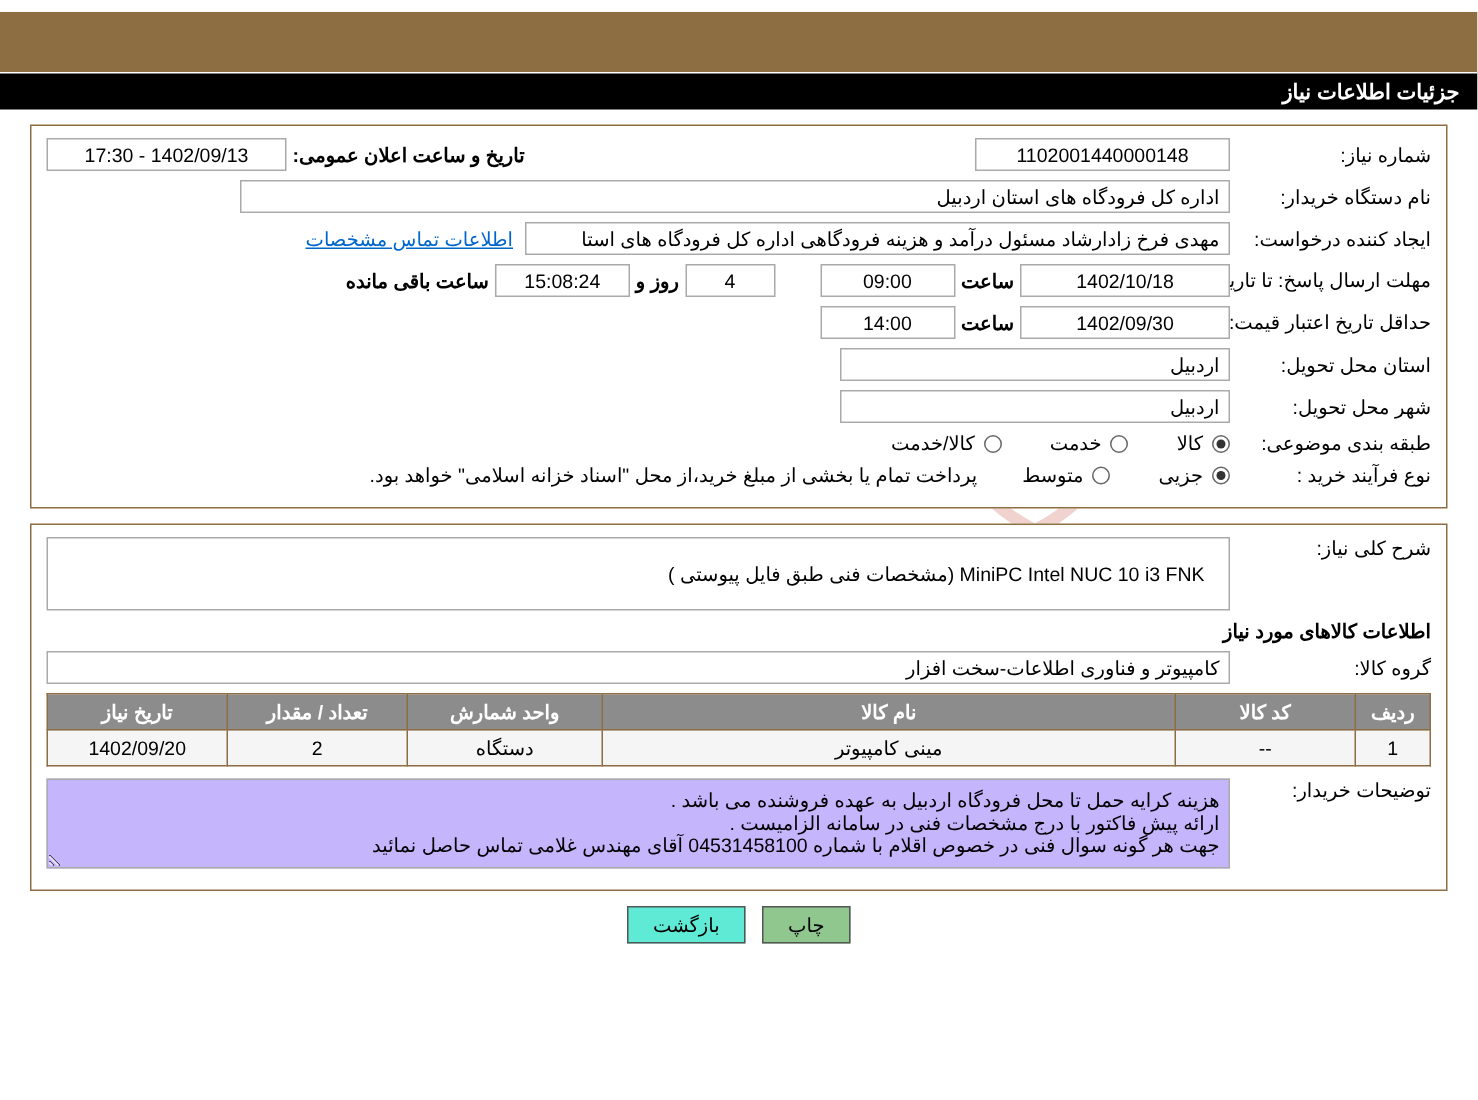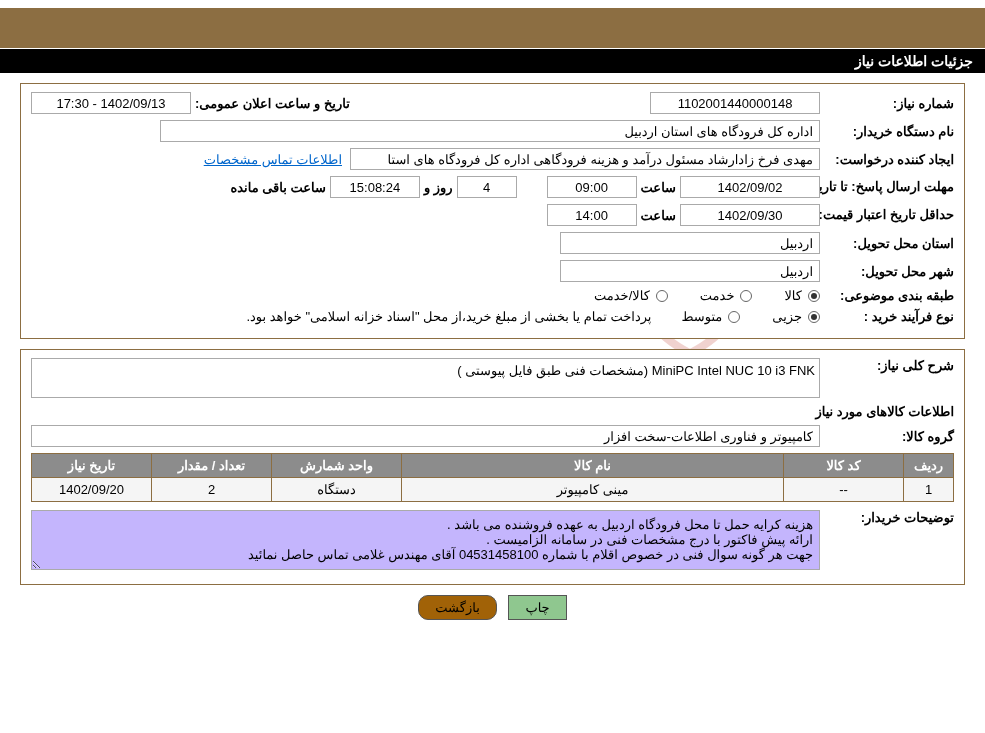--- a/index.html
+++ b/index.html
@@ -1,43 +1,43 @@
 <!DOCTYPE html>
 <html dir="rtl" lang="fa"><head>
 <meta charset="utf-8">
 <style>
 * { box-sizing: border-box; margin: 0; padding: 0; }
 body { font-family: Tahoma, Arial, sans-serif; font-size: 13px; background: #fff; width: 985px; height: 733px; overflow: hidden; direction: rtl; }
 .header-bar { background: #8c6e42; height: 40px; width: 100%; margin-top: 8px; }
 .header-title-bar { background: #000000; color: #fff; padding: 4px 12px; font-size: 14px; font-weight: bold; border-top: 1px solid #fff; }
 .section { border: 1px solid #8c6e42; margin: 10px 20px; padding: 8px 10px; background: #fff; position: relative; }
 .row { display: flex; align-items: center; margin-bottom: 6px; flex-wrap: nowrap; }
-.label { font-weight: bold; white-space: nowrap; margin-left: 4px; min-width: 120px; text-align: right; }
+.label { font-weight: normal; white-space: nowrap; margin-left: 4px; min-width: 120px; text-align: right; }
 .label-sm { font-weight: bold; white-space: nowrap; margin: 0 4px; }
 .field { border: 1px solid #aaa; padding: 2px 6px; background: #fff; height: 22px; display: flex; align-items: center; justify-content: center; }
 .field-right { justify-content: flex-start; text-align: right; }
 .radio-group { display: flex; align-items: center; gap: 6px; }
 .radio { width: 12px; height: 12px; border-radius: 50%; border: 1px solid #666; display: inline-block; position: relative; }
 .radio.checked::after { content: ''; width: 6px; height: 6px; background: #333; border-radius: 50%; position: absolute; top: 2px; left: 2px; }
 .link { color: #0066cc; text-decoration: underline; cursor: pointer; }
 .section-title { font-weight: bold; margin: 6px 0; }
 table.data-table { width: 100%; border-collapse: collapse; margin-top: 6px; }
 table.data-table th { background: #8c8c8c; color: #fff; border: 1px solid #8c6e42; padding: 4px 8px; text-align: center; font-weight: bold; }
 table.data-table td { border: 1px solid #8c6e42; padding: 4px 8px; text-align: center; background: #f5f5f5; }
 .textarea { border: 1px solid #aaa; padding: 6px; width: 100%; min-height: 60px; background: #c4b5fd; white-space: pre-wrap; resize: both; overflow: auto; }
 .buttons-row { text-align: center; margin-top: 8px; padding-bottom: 10px; }
 .btn { display: inline-block; padding: 4px 16px; border: 1px solid #555; font-family: inherit; font-size: 13px; cursor: pointer; margin: 0 4px; }
 .btn-print { background: #8fc78f; }
-.btn-back { background: #a16207; border-radius: 10px; }
+.btn-back { background: #5eead4; }
 .spacer { flex: 1; }
 .watermark { position: absolute; top: 200px; left: 250px; z-index: 0; opacity: 0.22; pointer-events: none; display: flex; align-items: center; gap: 10px; }
 .wm-shield { width: 140px; height: 160px; position: relative; }
 .wm-shield svg { width: 100%; height: 100%; }
 .wm-text { font-size: 56px; font-weight: 900; color: #888; letter-spacing: -2px; font-family: Arial, sans-serif; direction: ltr; }
-.desc-field { border: 1px solid #aaa; padding: 4px; width: 100%; min-height: 40px; background: #fff; }
+.desc-field { border: 1px solid #aaa; padding: 16px; width: 100%; min-height: 40px; background: #fff; }
 .content { position: relative; z-index: 1; }
 .label-col { width: 130px; }
 </style>
 </head>
 <body>
 
 <div class="watermark">
   <div class="wm-shield">
     <svg viewBox="0 0 100 120">
         <path d="M50 5 L90 20 L90 55 Q90 95 50 115 Q10 95 10 55 L10 20 Z" fill="none" stroke="#c0392b" stroke-width="6"></path>
@@ -70,21 +70,21 @@
 
   <div class="row">
     <span class="label label-col">ایجاد کننده درخواست:</span>
     <span class="field field-right" style="width:470px">مهدی فرخ زادارشاد مسئول درآمد و هزینه فرودگاهی اداره کل فرودگاه های استا</span>
     <span style="width:8px"></span>
     <a class="link">اطلاعات تماس مشخصات</a>
   </div>
 
   <div class="row">
     <span class="label label-col" style="line-height:1.2"><span>مهلت ارسال پاسخ:</span> <span>تا تاریخ:</span></span>
-    <span class="field" style="width:140px">1402/09/02</span>
+    <span class="field" style="width:140px">1402/10/18</span>
     <span class="label-sm">ساعت</span>
     <span class="field" style="width:90px">09:00</span>
     <span style="width:30px"></span>
     <span class="field" style="width:60px">4</span>
     <span class="label-sm">روز و</span>
     <span class="field" style="width:90px">15:08:24</span>
     <span class="label-sm">ساعت باقی مانده</span>
   </div>
 
   <div class="row">

